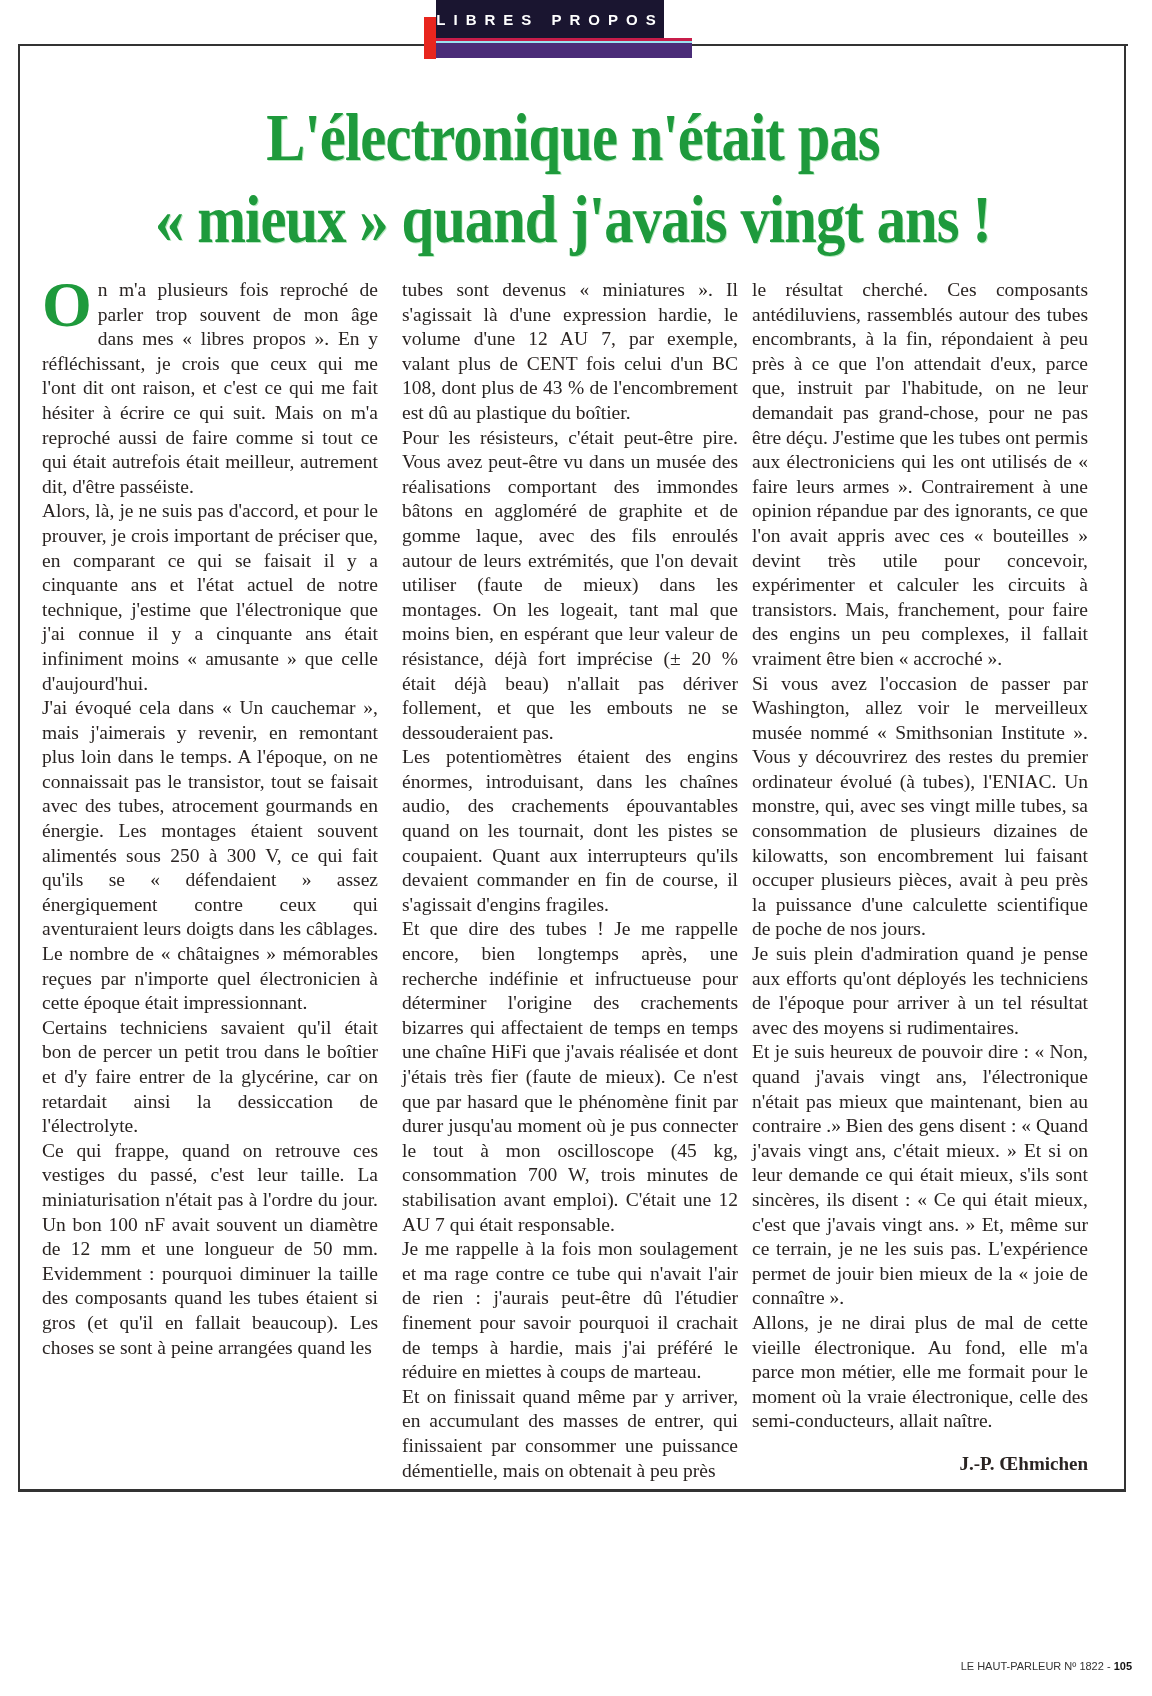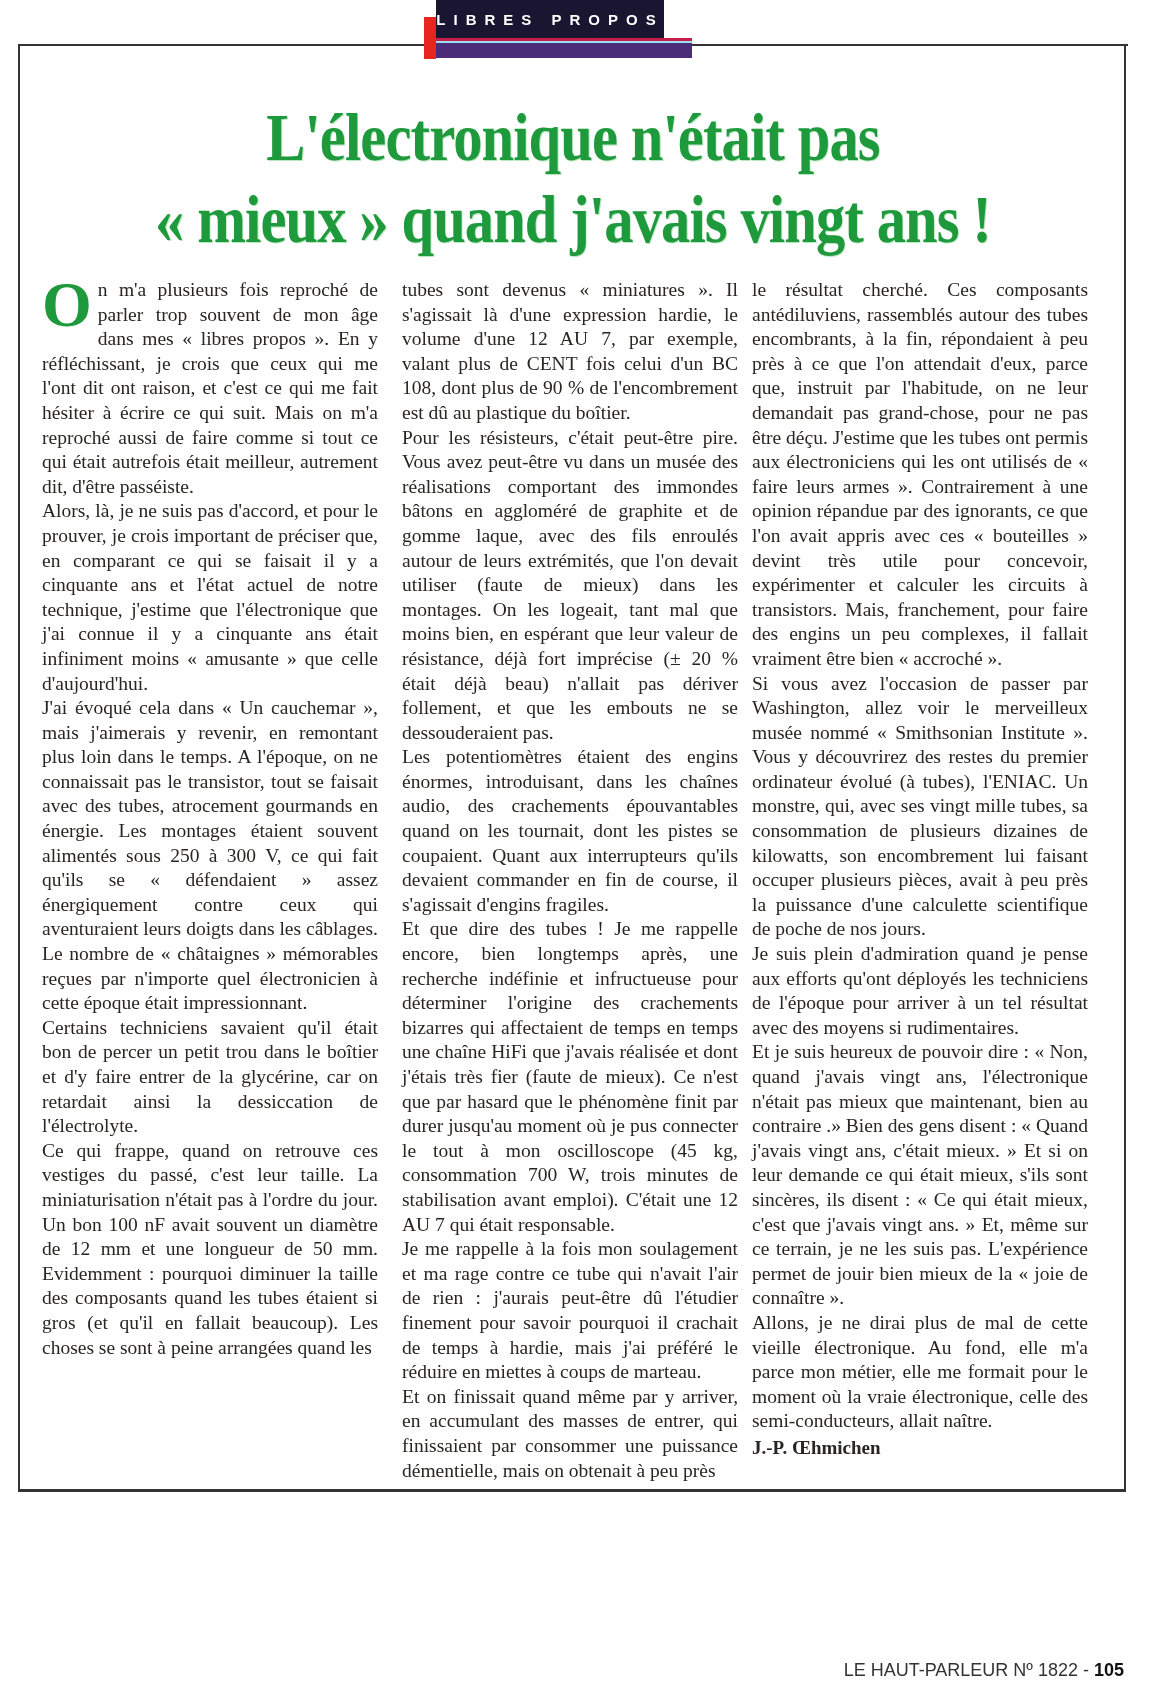--- a/index.html
+++ b/index.html
@@ -12,22 +12,22 @@
   .tag-stripe-cyan { position: absolute; left: 436px; top: 41px; width: 256px; height: 2px; background: #9be0f0; }
   .tag-stripe-purple { position: absolute; left: 436px; top: 43px; width: 256px; height: 15px; background: #4a2c78; }
   .frame { position: absolute; left: 18px; top: 44px; width: 1108px; height: 1448px; border-left: 2px solid #333; border-right: 2px solid #333; border-bottom: 3px solid #333; box-sizing: border-box; }
   .title { position: absolute; left: 20px; top: 96px; width: 1106px; text-align: center; color: #1e9a3c; font-family: "Liberation Serif", serif; font-weight: bold; font-size: 68px; line-height: 82px; letter-spacing: -1px; transform: scaleX(0.86); transform-origin: center; text-shadow: 1px 1px 0 #b8e8c0; }
   .col { position: absolute; top: 278px; width: 336px; font-size: 19.5px; line-height: 24.6px; text-align: justify; }
   .col p { margin: 0; }
   .col1 { left: 42px; }
   .col2 { left: 402px; }
   .col3 { left: 752px; }
   .dropcap { float: left; color: #1e9a3c; font-weight: bold; font-size: 64px; line-height: 50px; margin: 2px 6px 0 0; }
-  .signature { text-align: left; font-weight: bold; font-size: 19px; margin-top: 2px; }
-  .footer { position: absolute; right: 28px; top: 1660px; font-family: "Liberation Sans", sans-serif; font-size: 18px; color: #333; margin-left: 24px; }
+  .signature { text-align: right; font-weight: bold; font-size: 19px; margin-top: 18px; }
+  .footer { position: absolute; right: 20px; top: 1660px; font-family: "Liberation Sans", sans-serif; font-size: 11px; color: #333; margin-left: 24px; }
   .footer b { font-weight: bold; color: #111; }
 </style>
 </head>
 <body>
 
 <div class="header-rule"></div>
 <div class="frame"></div>
 <div class="tag-red"></div>
 <div class="tag-band">
   <span>LIBRES PROPOS</span>
@@ -43,21 +43,21 @@
 
 <div class="col col1">
   <p><span class="dropcap">O</span><span>n m'a plusieurs fois reproché de parler trop souvent de mon âge dans mes « libres propos ». En y réfléchissant, je crois que ceux qui me l'ont dit ont raison, et c'est ce qui me fait hésiter à écrire ce qui suit. Mais on m'a reproché aussi de faire comme si tout ce qui était autrefois était meilleur, autrement dit, d'être passéiste.</span></p>
   <p>Alors, là, je ne suis pas d'accord, et pour le prouver, je crois important de préciser que, en comparant ce qui se faisait il y a cinquante ans et l'état actuel de notre technique, j'estime que l'électronique que j'ai connue il y a cinquante ans était infiniment moins « amusante » que celle d'aujourd'hui.</p>
   <p>J'ai évoqué cela dans « Un cauchemar », mais j'aimerais y revenir, en remontant plus loin dans le temps. A l'époque, on ne connaissait pas le transistor, tout se faisait avec des tubes, atrocement gourmands en énergie. Les montages étaient souvent alimentés sous 250 à 300 V, ce qui fait qu'ils se « défendaient » assez énergiquement contre ceux qui aventuraient leurs doigts dans les câblages. Le nombre de « châtaignes » mémorables reçues par n'importe quel électronicien à cette époque était impressionnant.</p>
   <p>Certains techniciens savaient qu'il était bon de percer un petit trou dans le boîtier et d'y faire entrer de la glycérine, car on retardait ainsi la dessiccation de l'électrolyte.</p>
   <p>Ce qui frappe, quand on retrouve ces vestiges du passé, c'est leur taille. La miniaturisation n'était pas à l'ordre du jour. Un bon 100 nF avait souvent un diamètre de 12 mm et une longueur de 50 mm. Evidemment : pourquoi diminuer la taille des composants quand les tubes étaient si gros (et qu'il en fallait beaucoup). Les choses se sont à peine arrangées quand les</p>
 </div>
 
 <div class="col col2">
-  <p>tubes sont devenus « miniatures ». Il s'agissait là d'une expression hardie, le volume d'une 12 AU 7, par exemple, valant plus de CENT fois celui d'un BC 108, dont plus de 90 % de l'encombrement est dû au plastique du boîtier.</p>
+  <p>tubes sont devenus « miniatures ». Il s'agissait là d'une expression hardie, le volume d'une 12 AU 7, par exemple, valant plus de CENT fois celui d'un BC 108, dont plus de 43 % de l'encombrement est dû au plastique du boîtier.</p>
   <p>Pour les résisteurs, c'était peut-être pire. Vous avez peut-être vu dans un musée des réalisations comportant des immondes bâtons en aggloméré de graphite et de gomme laque, avec des fils enroulés autour de leurs extrémités, que l'on devait utiliser (faute de mieux) dans les montages. On les logeait, tant mal que moins bien, en espérant que leur valeur de résistance, déjà fort imprécise (± 20 % était déjà beau) n'allait pas dériver follement, et que les embouts ne se dessouderaient pas.</p>
   <p>Les potentiomètres étaient des engins énormes, introduisant, dans les chaînes audio, des crachements épouvantables quand on les tournait, dont les pistes se coupaient. Quant aux interrupteurs qu'ils devaient commander en fin de course, il s'agissait d'engins fragiles.</p>
   <p>Et que dire des tubes ! Je me rappelle encore, bien longtemps après, une recherche indéfinie et infructueuse pour déterminer l'origine des crachements bizarres qui affectaient de temps en temps une chaîne HiFi que j'avais réalisée et dont j'étais très fier (faute de mieux). Ce n'est que par hasard que le phénomène finit par durer jusqu'au moment où je pus connecter le tout à mon oscilloscope (45 kg, consommation 700 W, trois minutes de stabilisation avant emploi). C'était une 12 AU 7 qui était responsable.</p>
   <p>Je me rappelle à la fois mon soulagement et ma rage contre ce tube qui n'avait l'air de rien : j'aurais peut-être dû l'étudier finement pour savoir pourquoi il crachait de temps à hardie, mais j'ai préféré le réduire en miettes à coups de marteau.</p>
   <p>Et on finissait quand même par y arriver, en accumulant des masses de entrer, qui finissaient par consommer une puissance démentielle, mais on obtenait à peu près</p>
 </div>
 
 <div class="col col3">
   <p>le résultat cherché. Ces composants antédiluviens, rassemblés autour des tubes encombrants, à la fin, répondaient à peu près à ce que l'on attendait d'eux, parce que, instruit par l'habitude, on ne leur demandait pas grand-chose, pour ne pas être déçu. J'estime que les tubes ont permis aux électroniciens qui les ont utilisés de « faire leurs armes ». Contrairement à une opinion répandue par des ignorants, ce que l'on avait appris avec ces « bouteilles » devint très utile pour concevoir, expérimenter et calculer les circuits à transistors. Mais, franchement, pour faire des engins un peu complexes, il fallait vraiment être bien « accroché ».</p>
   <p>Si vous avez l'occasion de passer par Washington, allez voir le merveilleux musée nommé « Smithsonian Institute ». Vous y découvrirez des restes du premier ordinateur évolué (à tubes), l'ENIAC. Un monstre, qui, avec ses vingt mille tubes, sa consommation de plusieurs dizaines de kilowatts, son encombrement lui faisant occuper plusieurs pièces, avait à peu près la puissance d'une calculette scientifique de poche de nos jours.</p>

